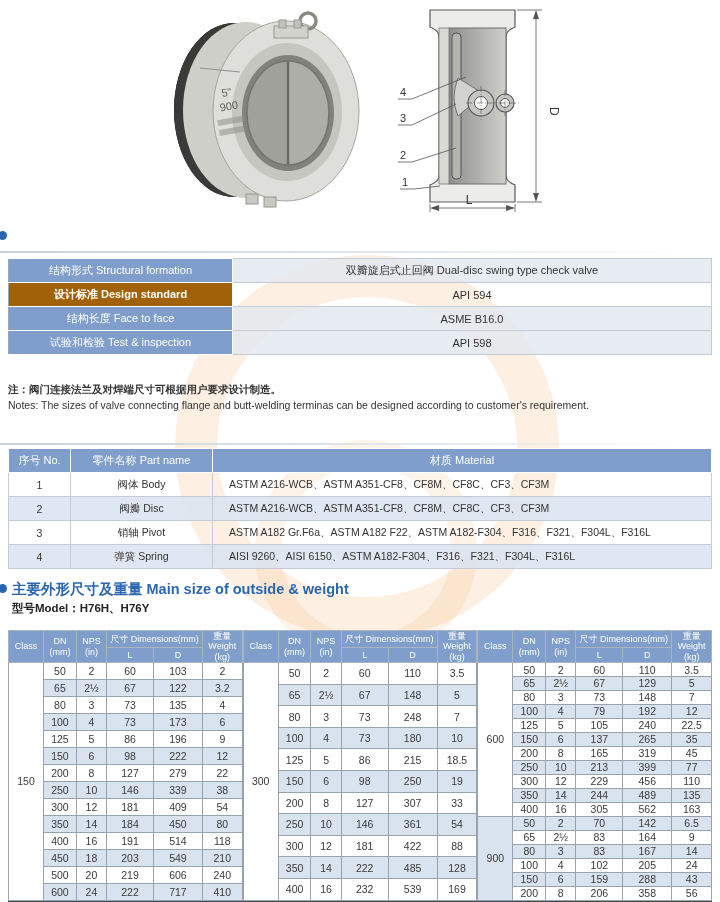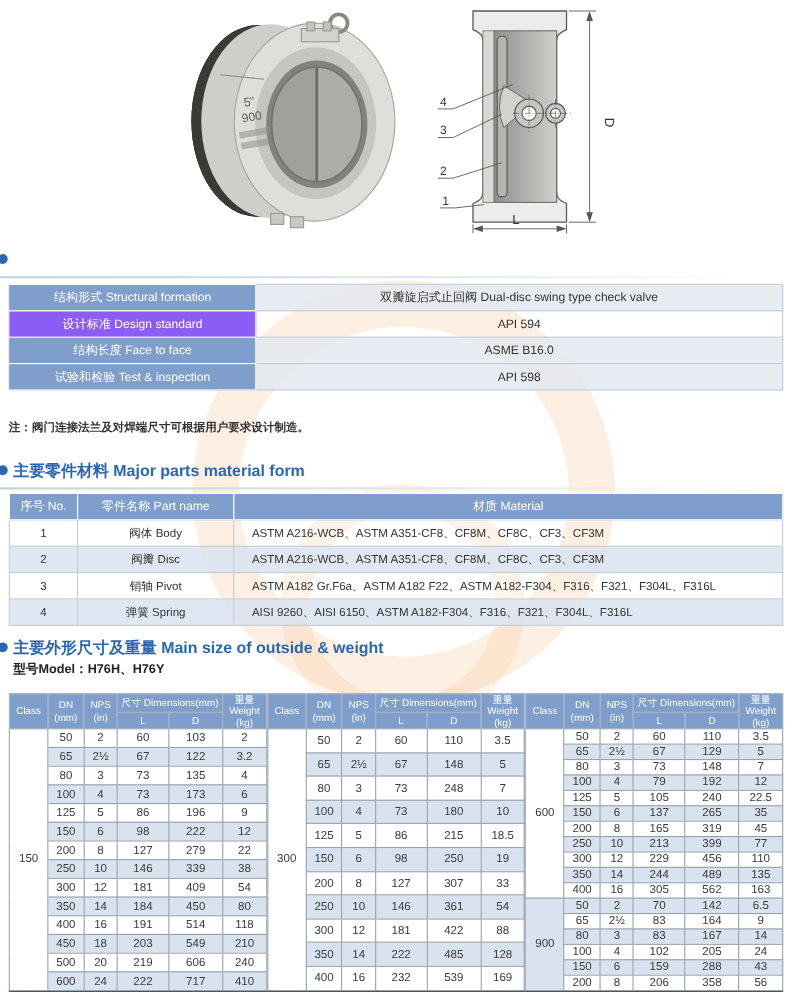--- a/index.html
+++ b/index.html
@@ -13,21 +13,21 @@
   .sec{position:absolute;left:12px;z-index:2;color:#2b67b0;font-size:14.5px;font-weight:bold;}
   .sec .dot{position:absolute;left:-14px;top:4px;width:9px;height:9px;border-radius:50%;background:#2b67b0;}
   .rule{position:absolute;left:0;width:720px;height:2px;z-index:1;
         background:linear-gradient(to right,#c9d0d8 0%,#e3e8ec 55%,rgba(255,255,255,0) 95%);}
   
   .tblwrap{position:absolute;z-index:2;}
   table{border-collapse:collapse;table-layout:fixed;}
   table.spec{width:704px;border:1px solid #9aa6b2;}
   .spec td{border:1px solid #c2ccd6;height:23px;font-size:11px;padding:0;}
   .spec td.lbl{background:#7f9ecb;color:#fff;text-align:center;border-color:#fff;border-left-color:#9aa6b2;}
-  .spec td.l2{background:#8b5cf6;}
+  .spec td.l2{background:#a16207;font-weight:bold;}
   .spec td.val{text-align:center;color:#333;background:transparent;}
   .spec td.v1{background:rgba(225,231,239,0.8);}
   
   .notes{position:absolute;left:8px;top:382px;z-index:2;font-size:10.5px;color:#333;line-height:1.5;}
   .notes .nzh{font-weight:bold;}
   
   table.parts{width:704px;border:1px solid #9aa6b2;}
   .parts th{background:#7f9ecb;color:#fff;font-weight:normal;font-size:11px;height:23px;border:1px solid #fff;padding:0;}
   .parts td{border:1px solid #c2ccd6;height:23px;font-size:10.5px;text-align:center;color:#333;padding:0;background:transparent;}
   .parts tr.s td{background:rgba(217,227,240,0.85);}
@@ -155,26 +155,23 @@
           </tr>
           <tr>
             <td class="lbl ">试验和检验 Test &amp; inspection</td>
             <td class="val v1">API 598</td>
           </tr>
         </tbody>
     </table>
   </div>
   <div class="notes">
     <div class="nzh">注：阀门连接法兰及对焊端尺寸可根据用户要求设计制造。</div>
+    <div>Notes: The sizes of valve connecting flange and butt-welding terminas can be designed according to customer's requirement.</div>
   </div>
 
-  <div class="sec" style="top:419px">
-    <span class="dot"></span>
-    <span>主要零件材料 Major parts material form</span>
-  </div>
   <div class="rule" style="top:443px"></div>
   <div class="tblwrap" style="left:8px;top:448px">
     <table class="parts">
       <colgroup>
           <col style="width:62px">
           <col style="width:142px">
           <col>
         </colgroup>
       <thead>
           <tr>

